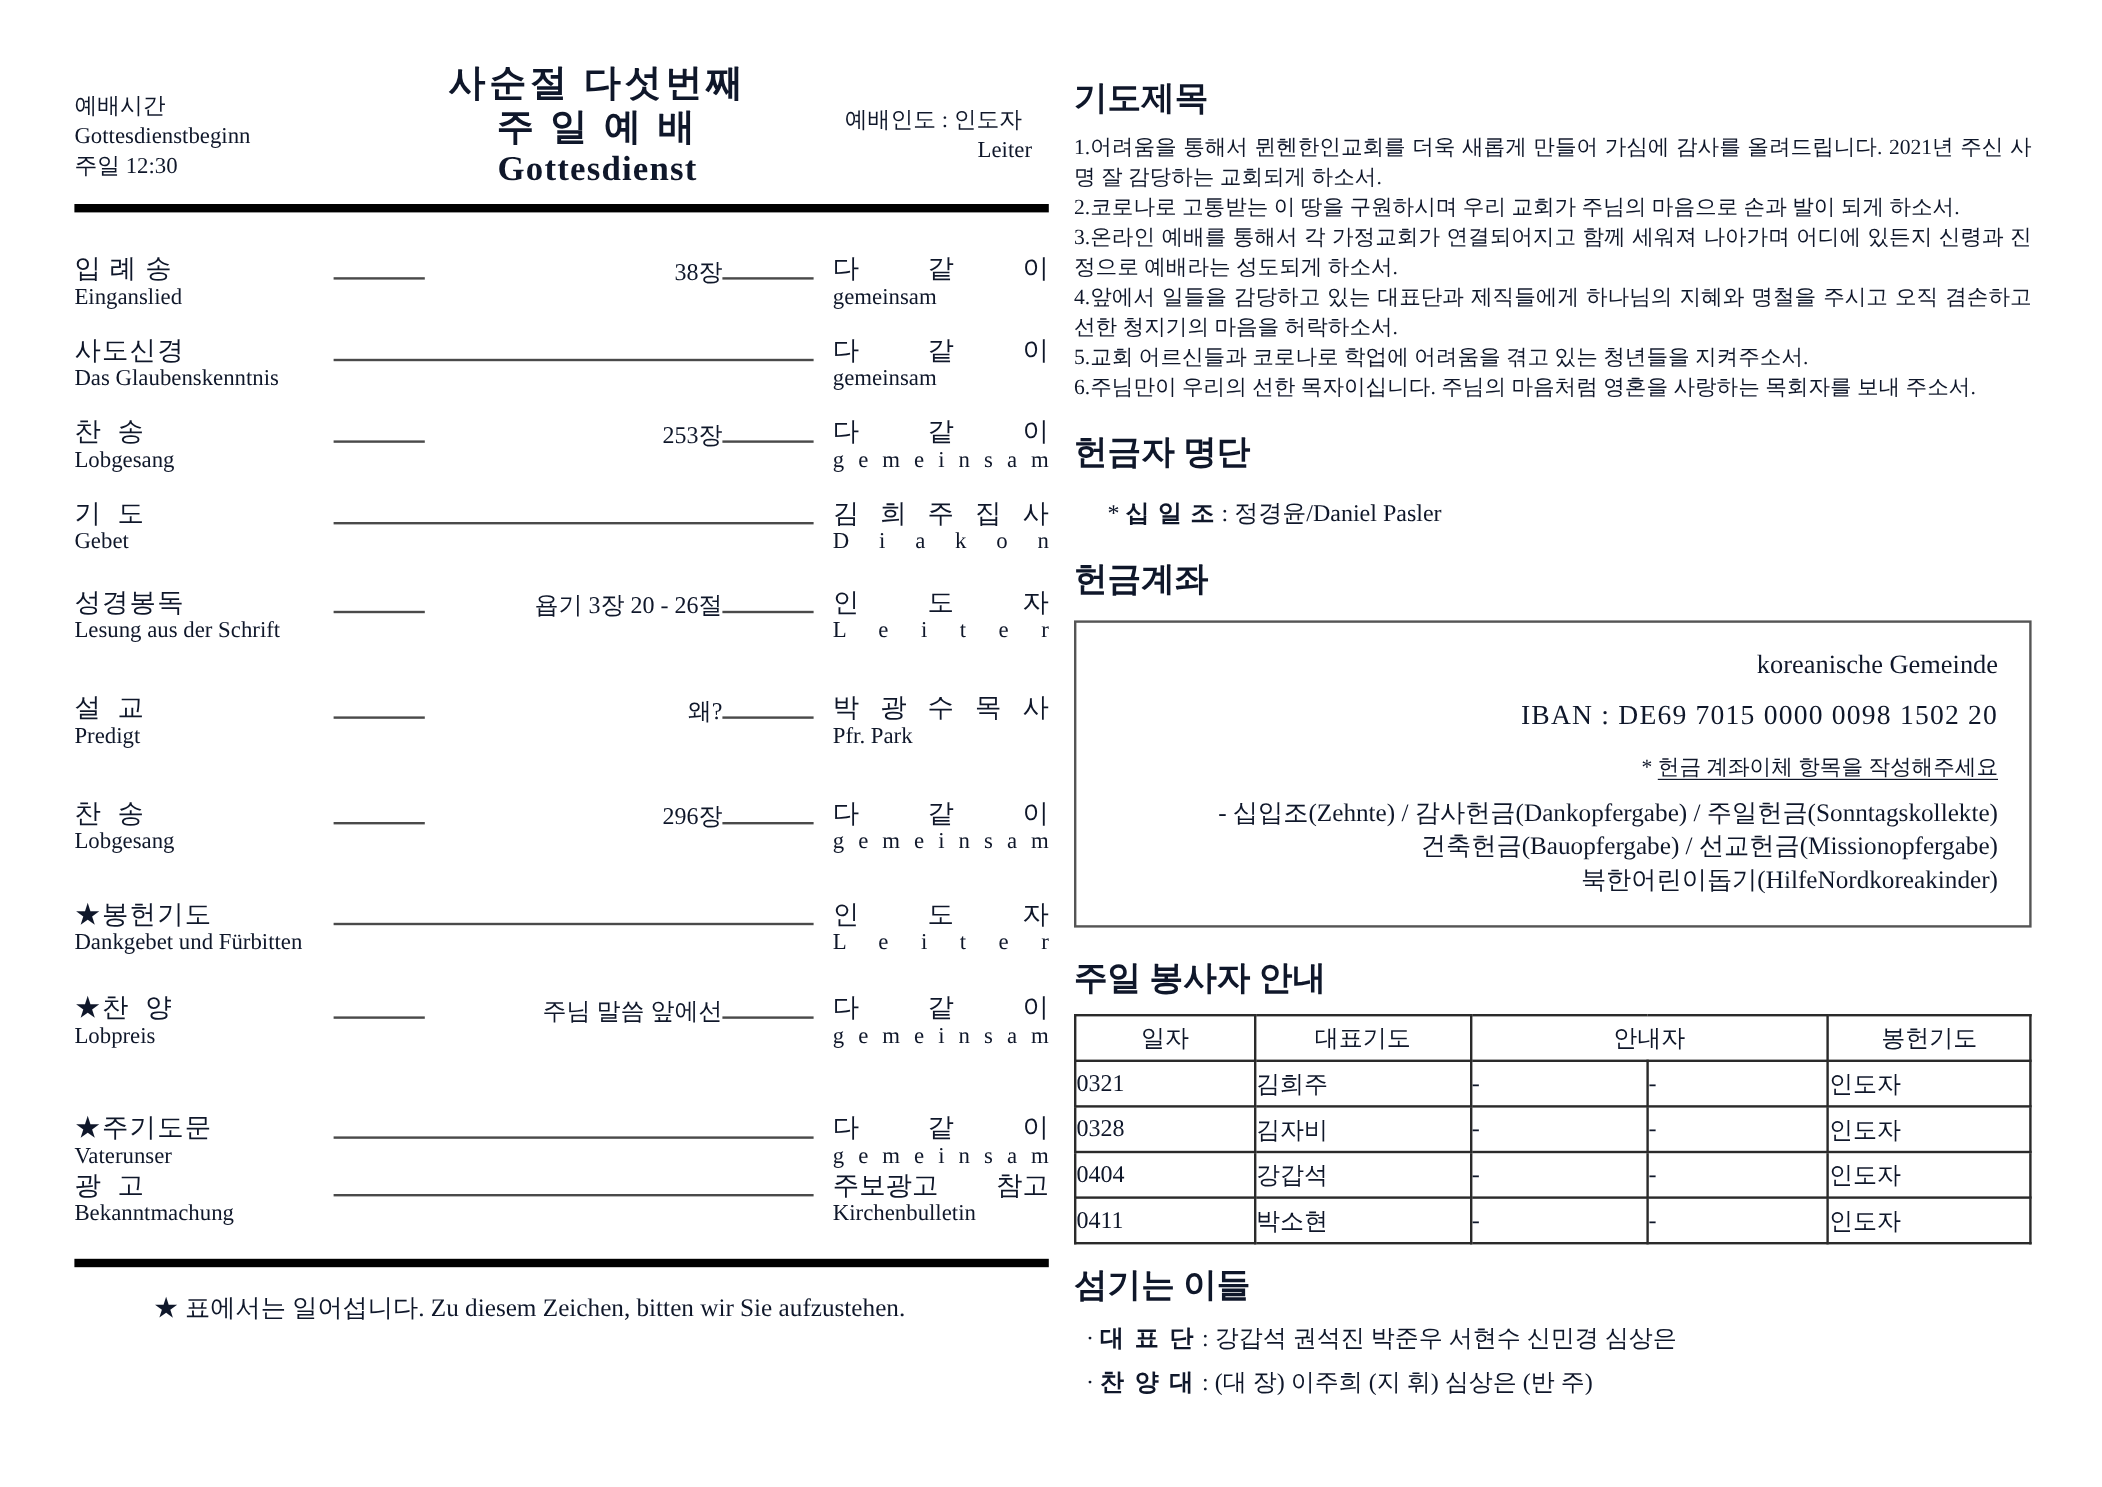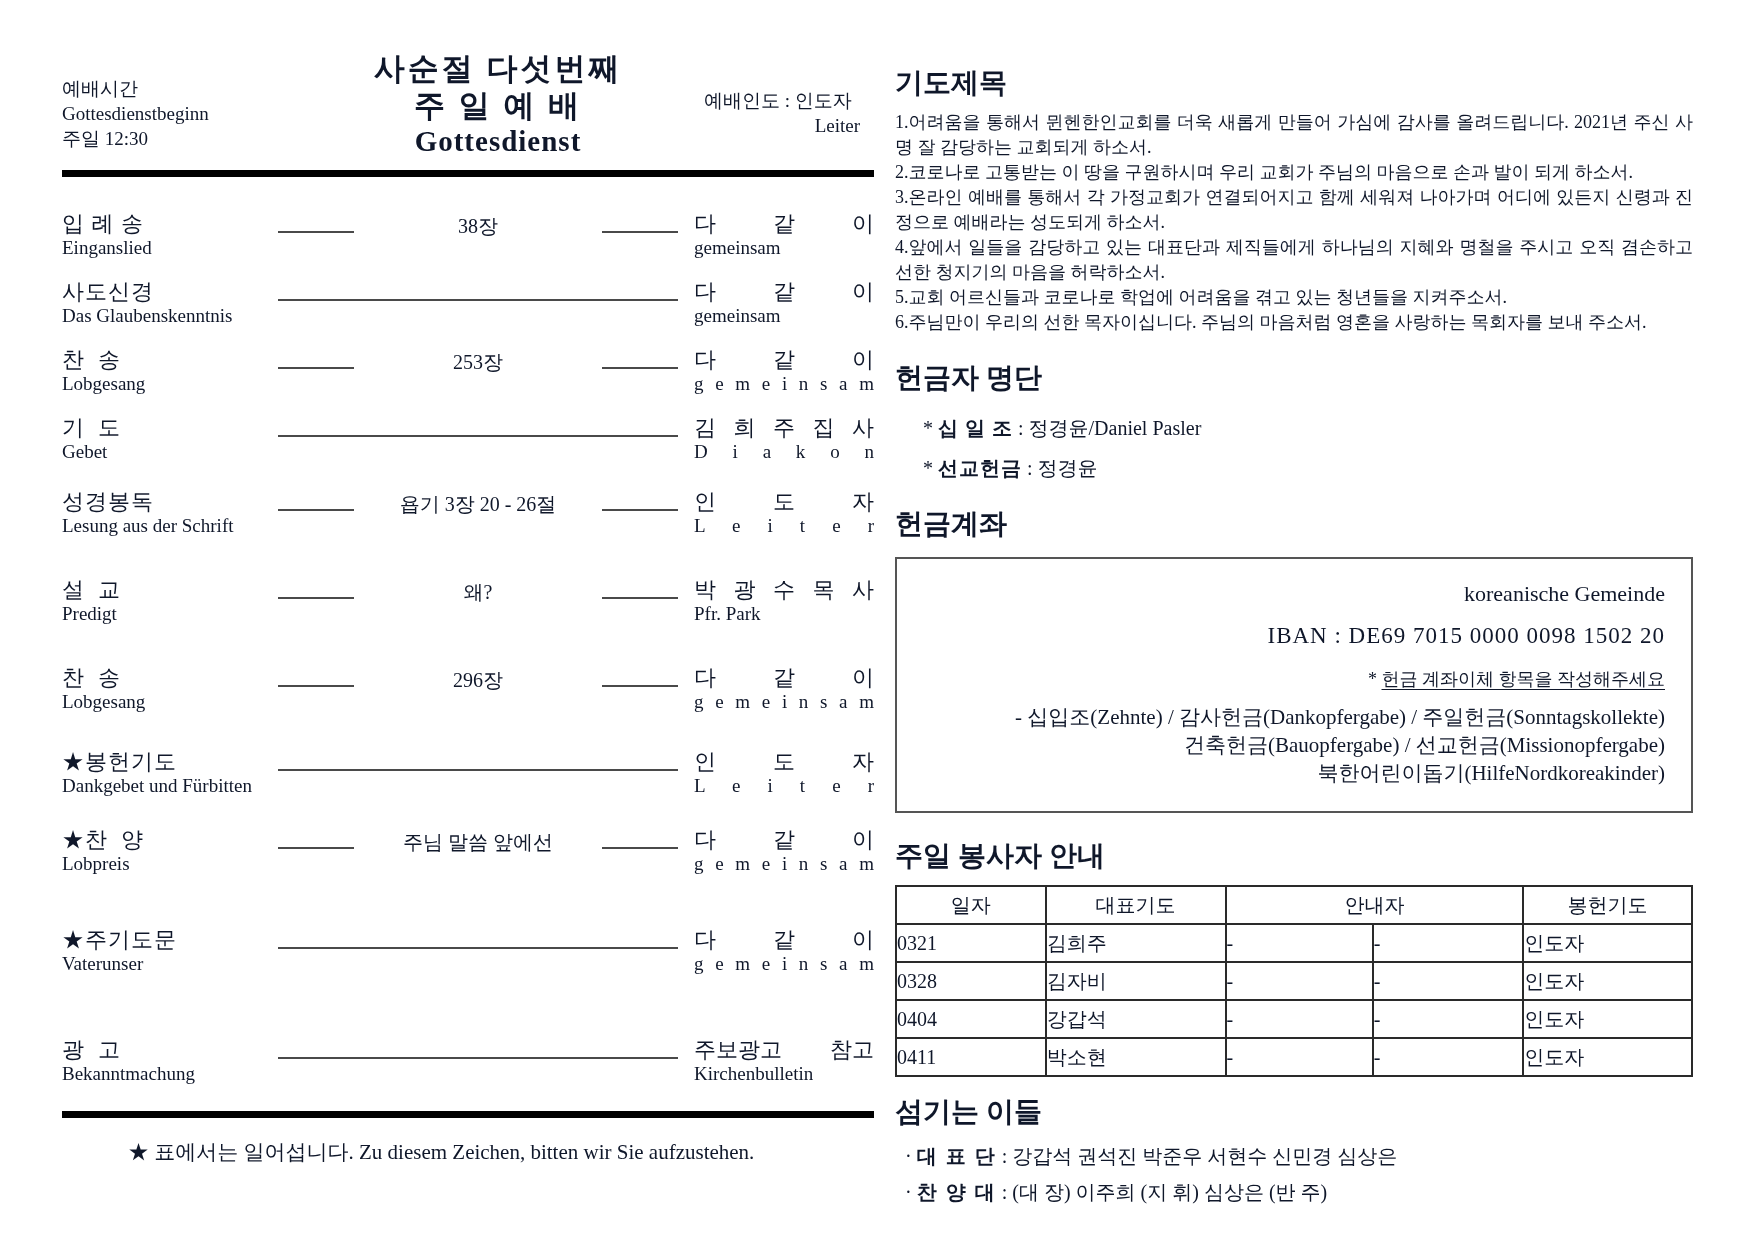--- a/index.html
+++ b/index.html
@@ -21,29 +21,29 @@
   .rule.bottom{margin-top:26px;}
   #order{margin-top:34px;}
   .row{display:flex;}
   .rl{width:214px;}
   .rl-ko{font-size:22px; letter-spacing:1px; line-height:25px; white-space:pre;}
   .rl-de{font-size:19px; line-height:23px;}
   .rm{flex:1; display:flex; padding:0 16px 0 2px;}
   .ml{border-bottom:2px solid #4a4a4a; height:20px;}
   .ml.short{width:76px;}
   .ml.long{flex:1;}
-  .mc{flex:1; text-align:center; font-size:20px; padding-top:2px; white-space:nowrap;}
+  .mc{flex:1; text-align:right; font-size:20px; padding-top:2px; white-space:nowrap;}
   .rr{width:180px;}
   .rr-ko{font-size:22px; line-height:25px;}
   .rr-de{font-size:19px; line-height:23px;}
   .jl{text-align:justify; text-align-last:justify;}
   .ctr{text-align:left;}
   .mb20{margin-bottom:20px;} .mb26{margin-bottom:26px;} .mb30{margin-bottom:30px;}
   .mb36{margin-bottom:36px;} .mb40{margin-bottom:40px;} .mb52{margin-bottom:52px;}
-  .mb62{margin-bottom:62px;}
+  .mb62{}
   #footnote{margin-top:20px; padding-left:66px; font-size:21px;}
   
   #right-col{position:absolute; left:895px; top:66px; width:798px;}
   .h2{font-size:28px; font-weight:bold; line-height:34px; margin:0;}
   .prayer-list{margin-top:10px;}
   .prayer-list p{margin:0; font-size:18px; line-height:25px; text-align:justify;}
   .sec{margin-top:26px;}
   .off-list{margin-top:20px; padding-left:28px;}
   .off-item{font-size:20px; line-height:26px; margin-bottom:14px;}
   .off-item .lbl{font-weight:bold; letter-spacing:1px;}
@@ -276,26 +276,20 @@
     </div>
 
     <h2 class="h2 sec">헌금자 명단</h2>
     <div class="off-list">
       <div class="off-item">
         <span>*</span>
         <span class="lbl">십 일 조</span>
         <span>:</span>
         <span>정경윤/Daniel Pasler</span>
       </div>
-      <div class="off-item">
-        <span>*</span>
-        <span class="lbl">선교헌금</span>
-        <span>:</span>
-        <span>정경윤</span>
-      </div>
     </div>
 
     <h2 class="h2 sec">헌금계좌</h2>
     <div class="acct-box">
       <div class="acct-name">koreanische Gemeinde</div>
       <div class="acct-iban">IBAN : DE69 7015 0000 0098 1502 20</div>
       <div class="acct-note">
         <span>*</span>
         <span class="u">헌금 계좌이체 항목을 작성해주세요</span>
       </div>

